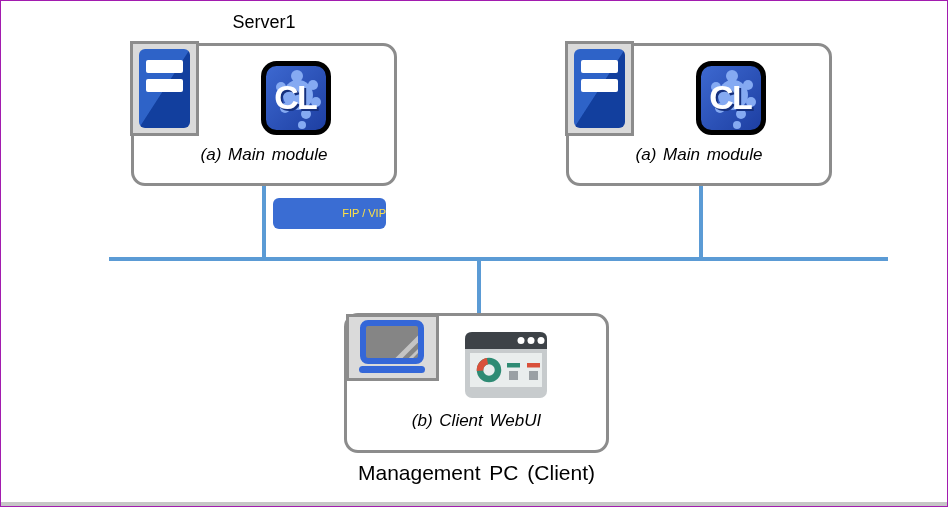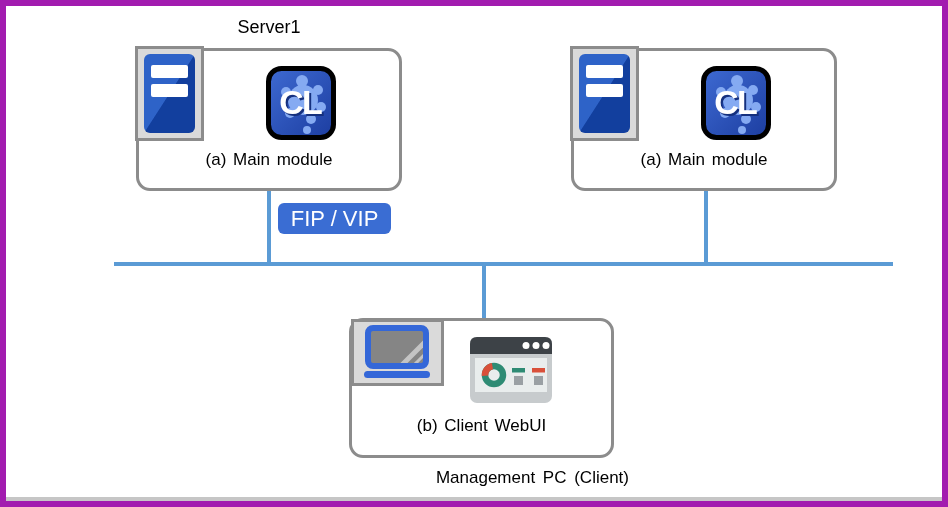--- a/index.html
+++ b/index.html
@@ -1,31 +1,31 @@
 <!DOCTYPE html>
 <html><head>
 <meta charset="utf-8">
 <style>
   html,body{margin:0;padding:0;background:#ffffff;}
   .canvas{
     position:relative;width:948px;height:507px;background:#ffffff;
-    border:6px solid #a21caf;box-sizing:border-box;overflow:hidden;
+    border:1px solid #a21caf;box-sizing:border-box;overflow:hidden;
     font-family:"Liberation Sans",sans-serif;color:#000;
   }
   .bottom-band{position:absolute;left:0;right:0;bottom:0;height:4px;background:#c6c6c6;}
   
   .net{position:absolute;background:#5b9bd5;}
   
   .node-box{
     position:absolute;background:#ffffff;border:3px solid #8c8c8c;border-radius:14px;
     box-sizing:border-box;
   }
   .node-title{position:absolute;text-align:center;font-size:18px;line-height:22px;}
-  .node-label{position:absolute;text-align:center;font-size:17px;line-height:20px;word-spacing:2px;}
-  .caption{position:absolute;text-align:right;font-size:17px;line-height:22px;word-spacing:3px;}
+  .node-label{position:absolute;text-align:center;font-size:17px;line-height:20px;word-spacing:2px;font-style:italic;}
+  .caption{position:absolute;text-align:center;font-size:21px;line-height:22px;word-spacing:3px;}
   
   .icon-frame{
     position:absolute;background:#dadada;border:3px solid #8c8c8c;box-sizing:border-box;
   }
   
   .tower{
     position:absolute;left:6px;top:5px;width:51px;height:79px;border-radius:6px;
     background:linear-gradient(to bottom right,#2e63c8 49.5%,#123f9e 50.5%);
   }
   .tower-bar{position:absolute;left:7px;width:37px;height:13px;background:#ffffff;border-radius:2px;}
@@ -33,22 +33,22 @@
   .tower-bar.b2{top:30px;}
   
   .cl-icon{position:absolute;}
   .cl-icon text{
     font-family:"Liberation Sans",sans-serif;font-weight:bold;font-size:34px;letter-spacing:-2px;
   }
   
   .abs{position:absolute;}
   
   .badge{
-    position:absolute;background:#3a6dd3;border-radius:6px;color:#ffffff;
-    font-size:22px;text-align:center;line-height:31px;
+    position:absolute;background:#3a6dd3;border-radius:6px;color:#fde047;
+    font-size:11px;text-align:right;line-height:31px;
   }
 </style>
 </head>
 <body>
 
 <div class="canvas">
 
   <div class="net" style="left:261px;top:185px;width:4px;height:73px"></div>
   <div class="net" style="left:698px;top:185px;width:4px;height:73px"></div>
   <div class="net" style="left:108px;top:256px;width:779px;height:4px"></div>

